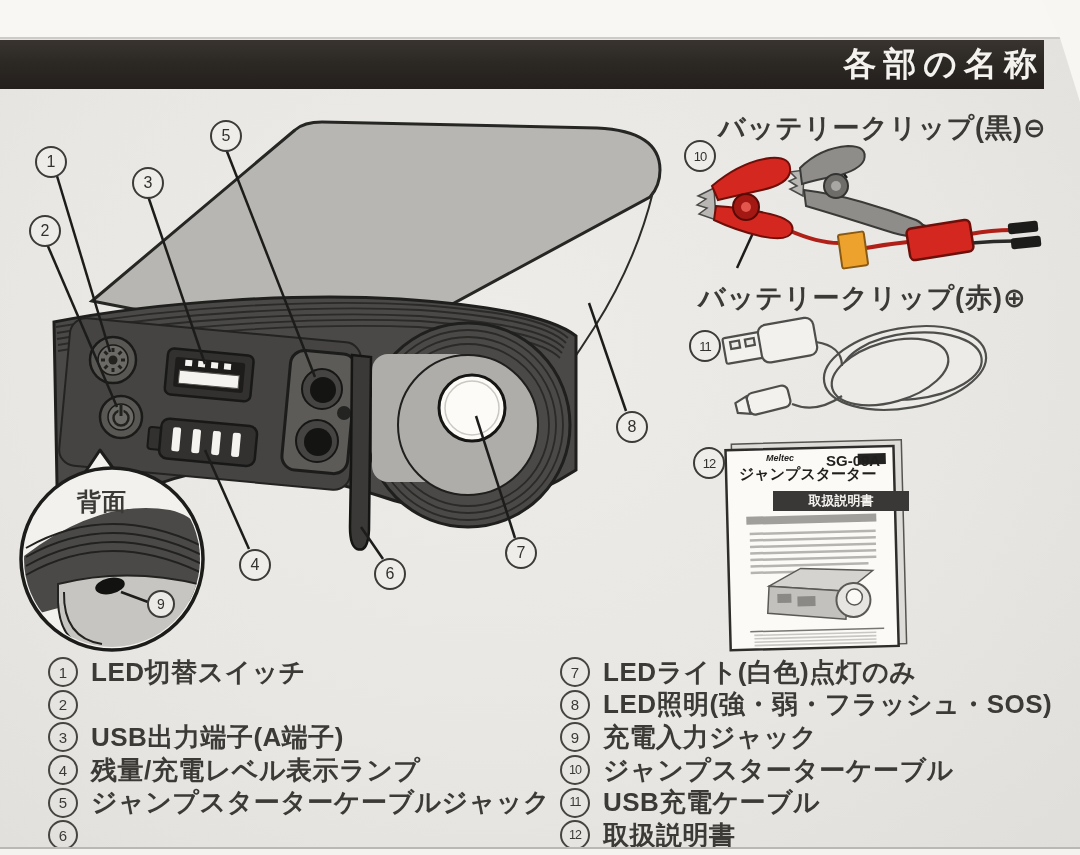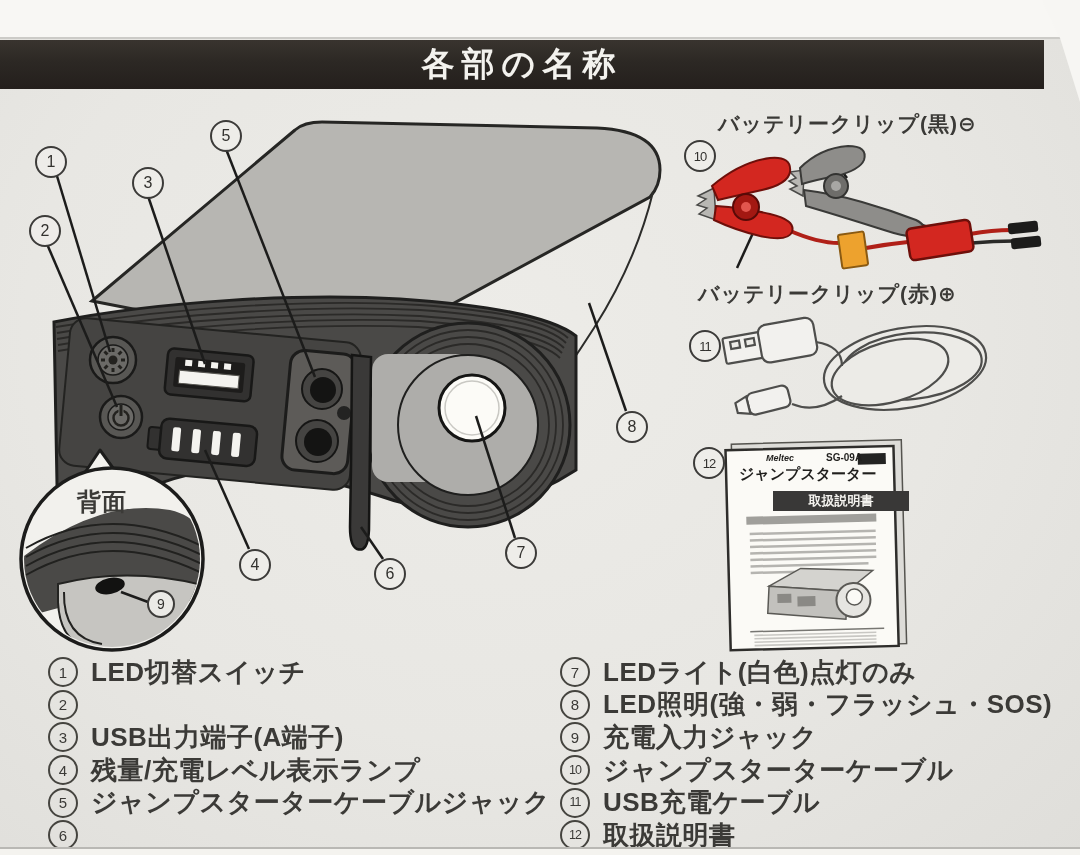--- a/index.html
+++ b/index.html
@@ -13,21 +13,21 @@
     background:radial-gradient(ellipse at 45% 40%, #edece8 0%, #e8e7e3 55%, #dfdeda 100%);
   }
   
   .top-strip{
     position:absolute;left:0;top:0;width:1080px;height:37px;
     background:#f8f7f4;border-bottom:2px solid #cccbc7;
   }
   .title-bar{
     position:absolute;left:0;top:40px;width:1044px;height:49px;
     background:linear-gradient(180deg,#39342f 0%,#2c2824 45%,#241f1c 100%);
-    display:flex;align-items:center;justify-content:center;
+    display:flex;align-items:center;justify-content:flex-end;
   }
   .title-bar h1{
     margin:0;color:#f3f2ee;font-size:33px;font-weight:700;letter-spacing:7px;
   }
   .bottom-strip{
     position:absolute;left:0;top:847px;width:1080px;height:8px;
     background:#f4f3ef;border-top:2px solid #b9b8b4;
   }
   
   #art{position:absolute;left:0;top:0;width:1080px;height:855px;}
@@ -35,27 +35,27 @@
   .callout{
     position:absolute;width:28px;height:28px;border:2px solid #3c3b39;border-radius:50%;
     background:rgba(238,237,233,.92);color:#33322f;
     display:flex;align-items:center;justify-content:center;
     font-size:16px;font-weight:500;line-height:1;
   }
   .callout.small{width:24px;height:24px;font-size:14px;}
   .callout.two{font-size:13px;letter-spacing:-1px;}
   
   .jp-label{
-    position:absolute;color:#3b3a37;font-size:21px;font-weight:600;letter-spacing:1px;white-space:nowrap;
+    position:absolute;color:#3b3a37;font-size:27px;font-weight:600;letter-spacing:1px;white-space:nowrap;
   }
   .inset-label{font-size:24px;}
   
   .bk{position:absolute;color:#201f1d;white-space:nowrap;margin-left:29px;}
   .bk-brand{font-size:9px;font-weight:700;font-style:italic;}
-  .bk-model{font-size:10px;font-weight:700;}
+  .bk-model{font-size:15px;font-weight:700;}
   .bk-title{font-size:15px;font-weight:700;width:134px;text-align:center;}
   .bk-band{
     width:136px;height:20px;background:#393837;color:#f4f3ef;
     font-size:13px;font-weight:700;display:flex;align-items:center;justify-content:center;
   }
   
   .legend{position:absolute;top:656px;list-style:none;margin:0;padding:0;}
   .legend.left{left:48px;}
   .legend.right{left:560px;}
   .legend li{

